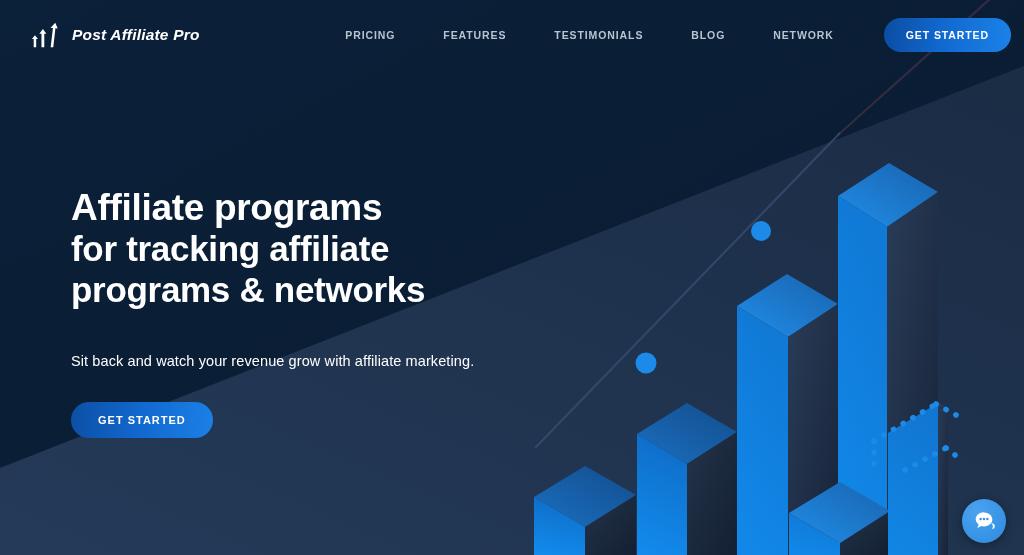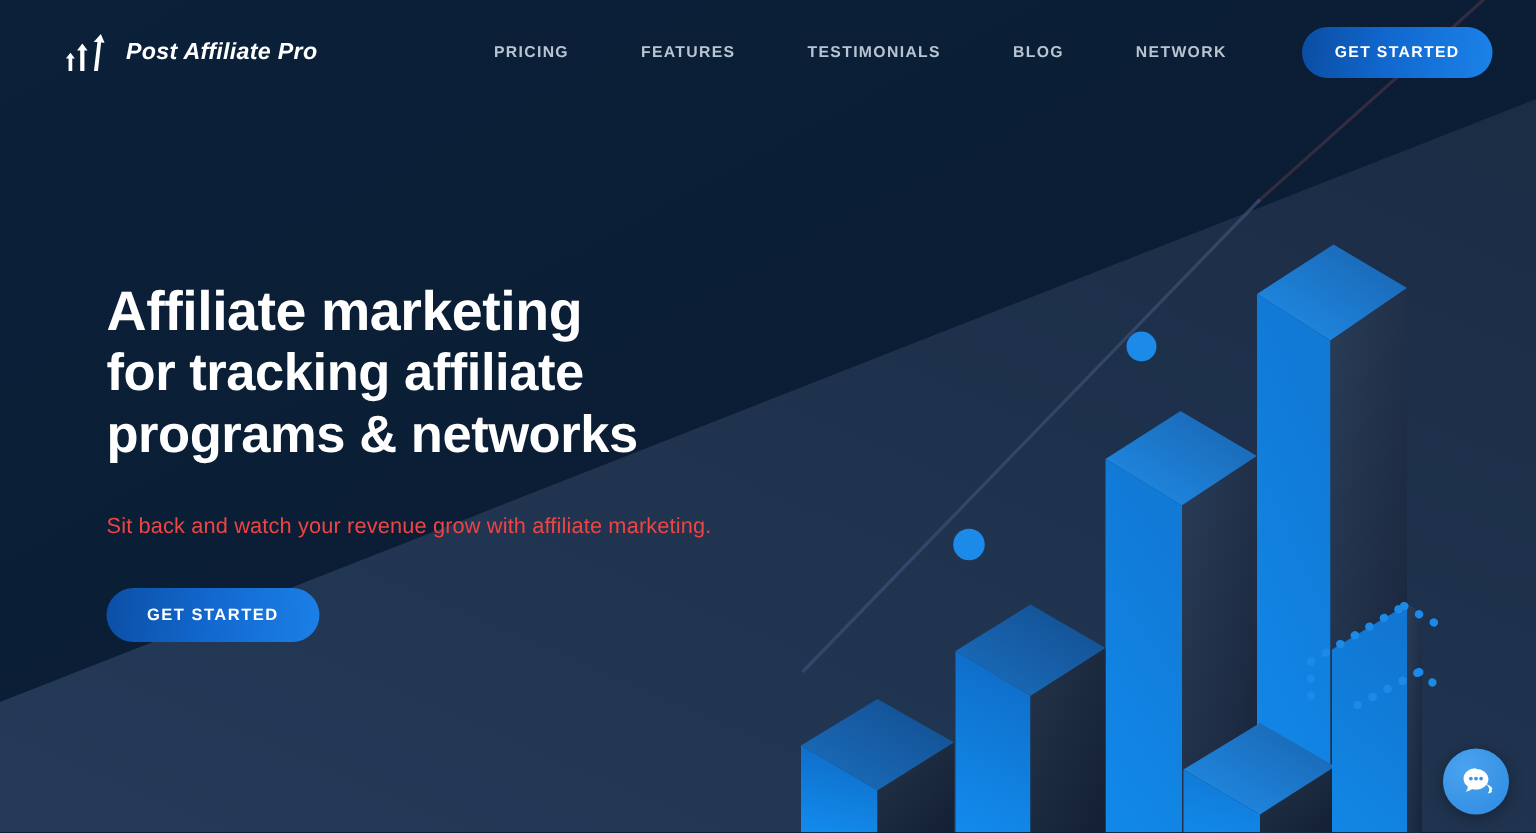--- a/index.html
+++ b/index.html
@@ -13,25 +13,24 @@
     position:absolute; inset:0;
     width:1024px; height:555px;
     overflow:hidden;
     background:#0a1d33;
   }
   
   .bg-svg { position:absolute; inset:0; width:1024px; height:555px; }
 
   
   .header {
-    position:absolute; top:0; left:0; right:16px; height:70px;
+    position:absolute; top:0; left:0; right:0; height:70px;
     display:flex; align-items:center;
     padding:0 13px 0 30px;
     z-index:40;
-    margin-left:12px;
   }
   .brand { display:flex; align-items:center; gap:12px; }
   .brand-mark { width:30px; height:28px; display:block; }
   .brand-name {
     color:#ffffff; font-size:15.5px; font-weight:bold; font-style:italic;
     letter-spacing:.2px; white-space:nowrap;
   }
   .nav { margin-left:auto; display:flex; align-items:center; gap:16px; }
   .nav-link {
     color:#b9c4d2; font-size:10.5px; font-weight:bold;
@@ -46,21 +45,21 @@
     padding:11px 22px; cursor:pointer; white-space:nowrap;
     font-family:"Liberation Sans", sans-serif;
   }
 
   
   .copy { position:absolute; left:71px; top:186px; z-index:30; width:470px; }
   .h1 { color:#ffffff; line-height:1.165; letter-spacing:-.3px; }
   .h1 .l1 { display:block; font-size:37px; font-weight:bold; }
   .h1 .l2, .h1 .l3 { display:block; font-size:35px; font-weight:700; }
   .sub {
-    margin-top:32px; color:#ef4444; font-size:14.5px; font-weight:400;
+    margin-top:42px; color:#ffffff; font-size:14.5px; font-weight:400;
     letter-spacing:.1px;
   }
   .hero-cta {
     margin-top:33px;
     display:inline-block;
     background:linear-gradient(95deg,#0c4fa5 0%,#1269d0 50%,#1b80e6 100%);
     color:#fff; border:none; border-radius:20px;
     font-size:11px; font-weight:bold; letter-spacing:1px;
     padding:12px 27px; cursor:pointer;
     font-family:"Liberation Sans", sans-serif;
@@ -206,21 +205,21 @@
       <a class="nav-link" href="#">FEATURES</a>
       <a class="nav-link" href="#">TESTIMONIALS</a>
       <a class="nav-link" href="#">BLOG</a>
       <a class="nav-link" href="#">NETWORK</a>
       <button class="nav-cta">GET STARTED</button>
     </nav>
   </div>
 
   <div class="copy">
     <h1 class="h1">
-      <span class="l1">Affiliate marketing</span>
+      <span class="l1">Affiliate programs</span>
       <span class="l2">for tracking affiliate</span>
       <span class="l3">programs &amp; networks</span>
     </h1>
     <p class="sub">Sit back and watch your revenue grow with affiliate marketing.</p>
     <button class="hero-cta">GET STARTED</button>
   </div>
 
   <div class="chat">
     <svg viewBox="0 0 26 26">
       <path d="M13 4.2c-4.6 0-8.3 3.1-8.3 6.9 0 2.1 1.1 4 2.9 5.2 -.15 1.5-.75 2.7-1.5 3.5 1.6-.25 3.1-.95 4.2-1.8 .85.25 1.75.4 2.7.4 4.6 0 8.3-3.1 8.3-6.9 0-3.8-3.7-6.9-8.3-6.9 z" fill="#ffffff"></path>

